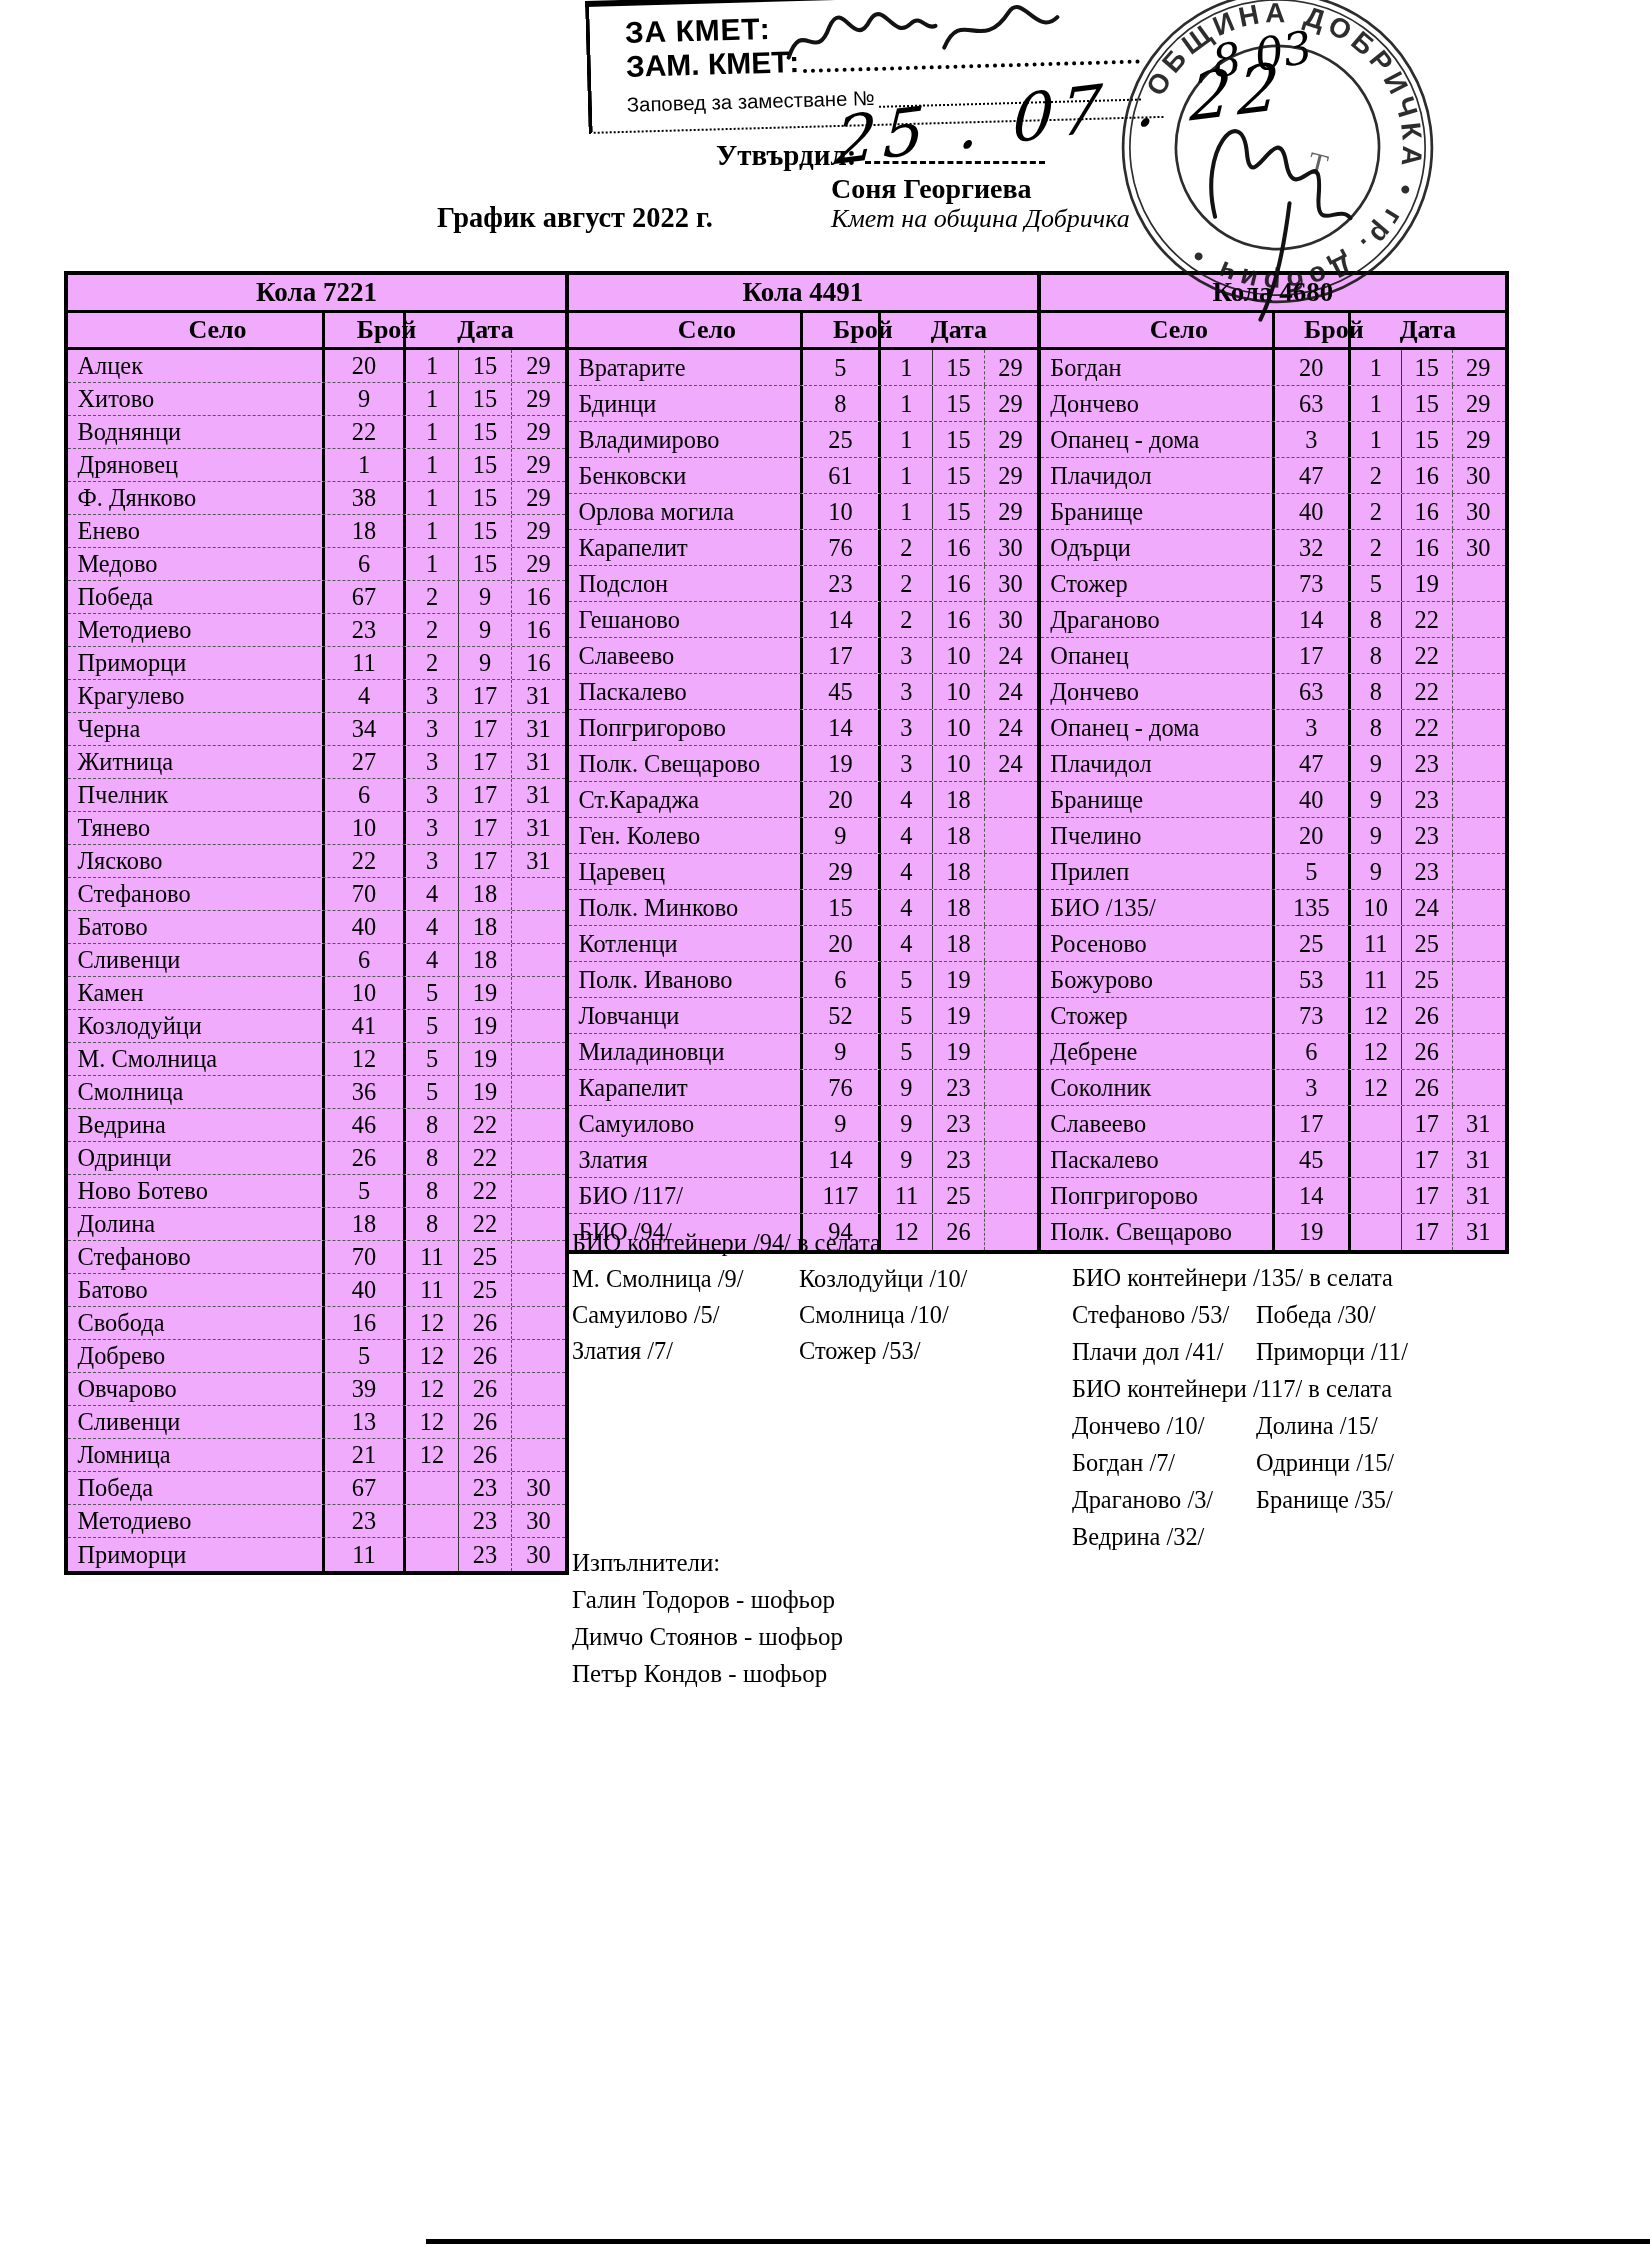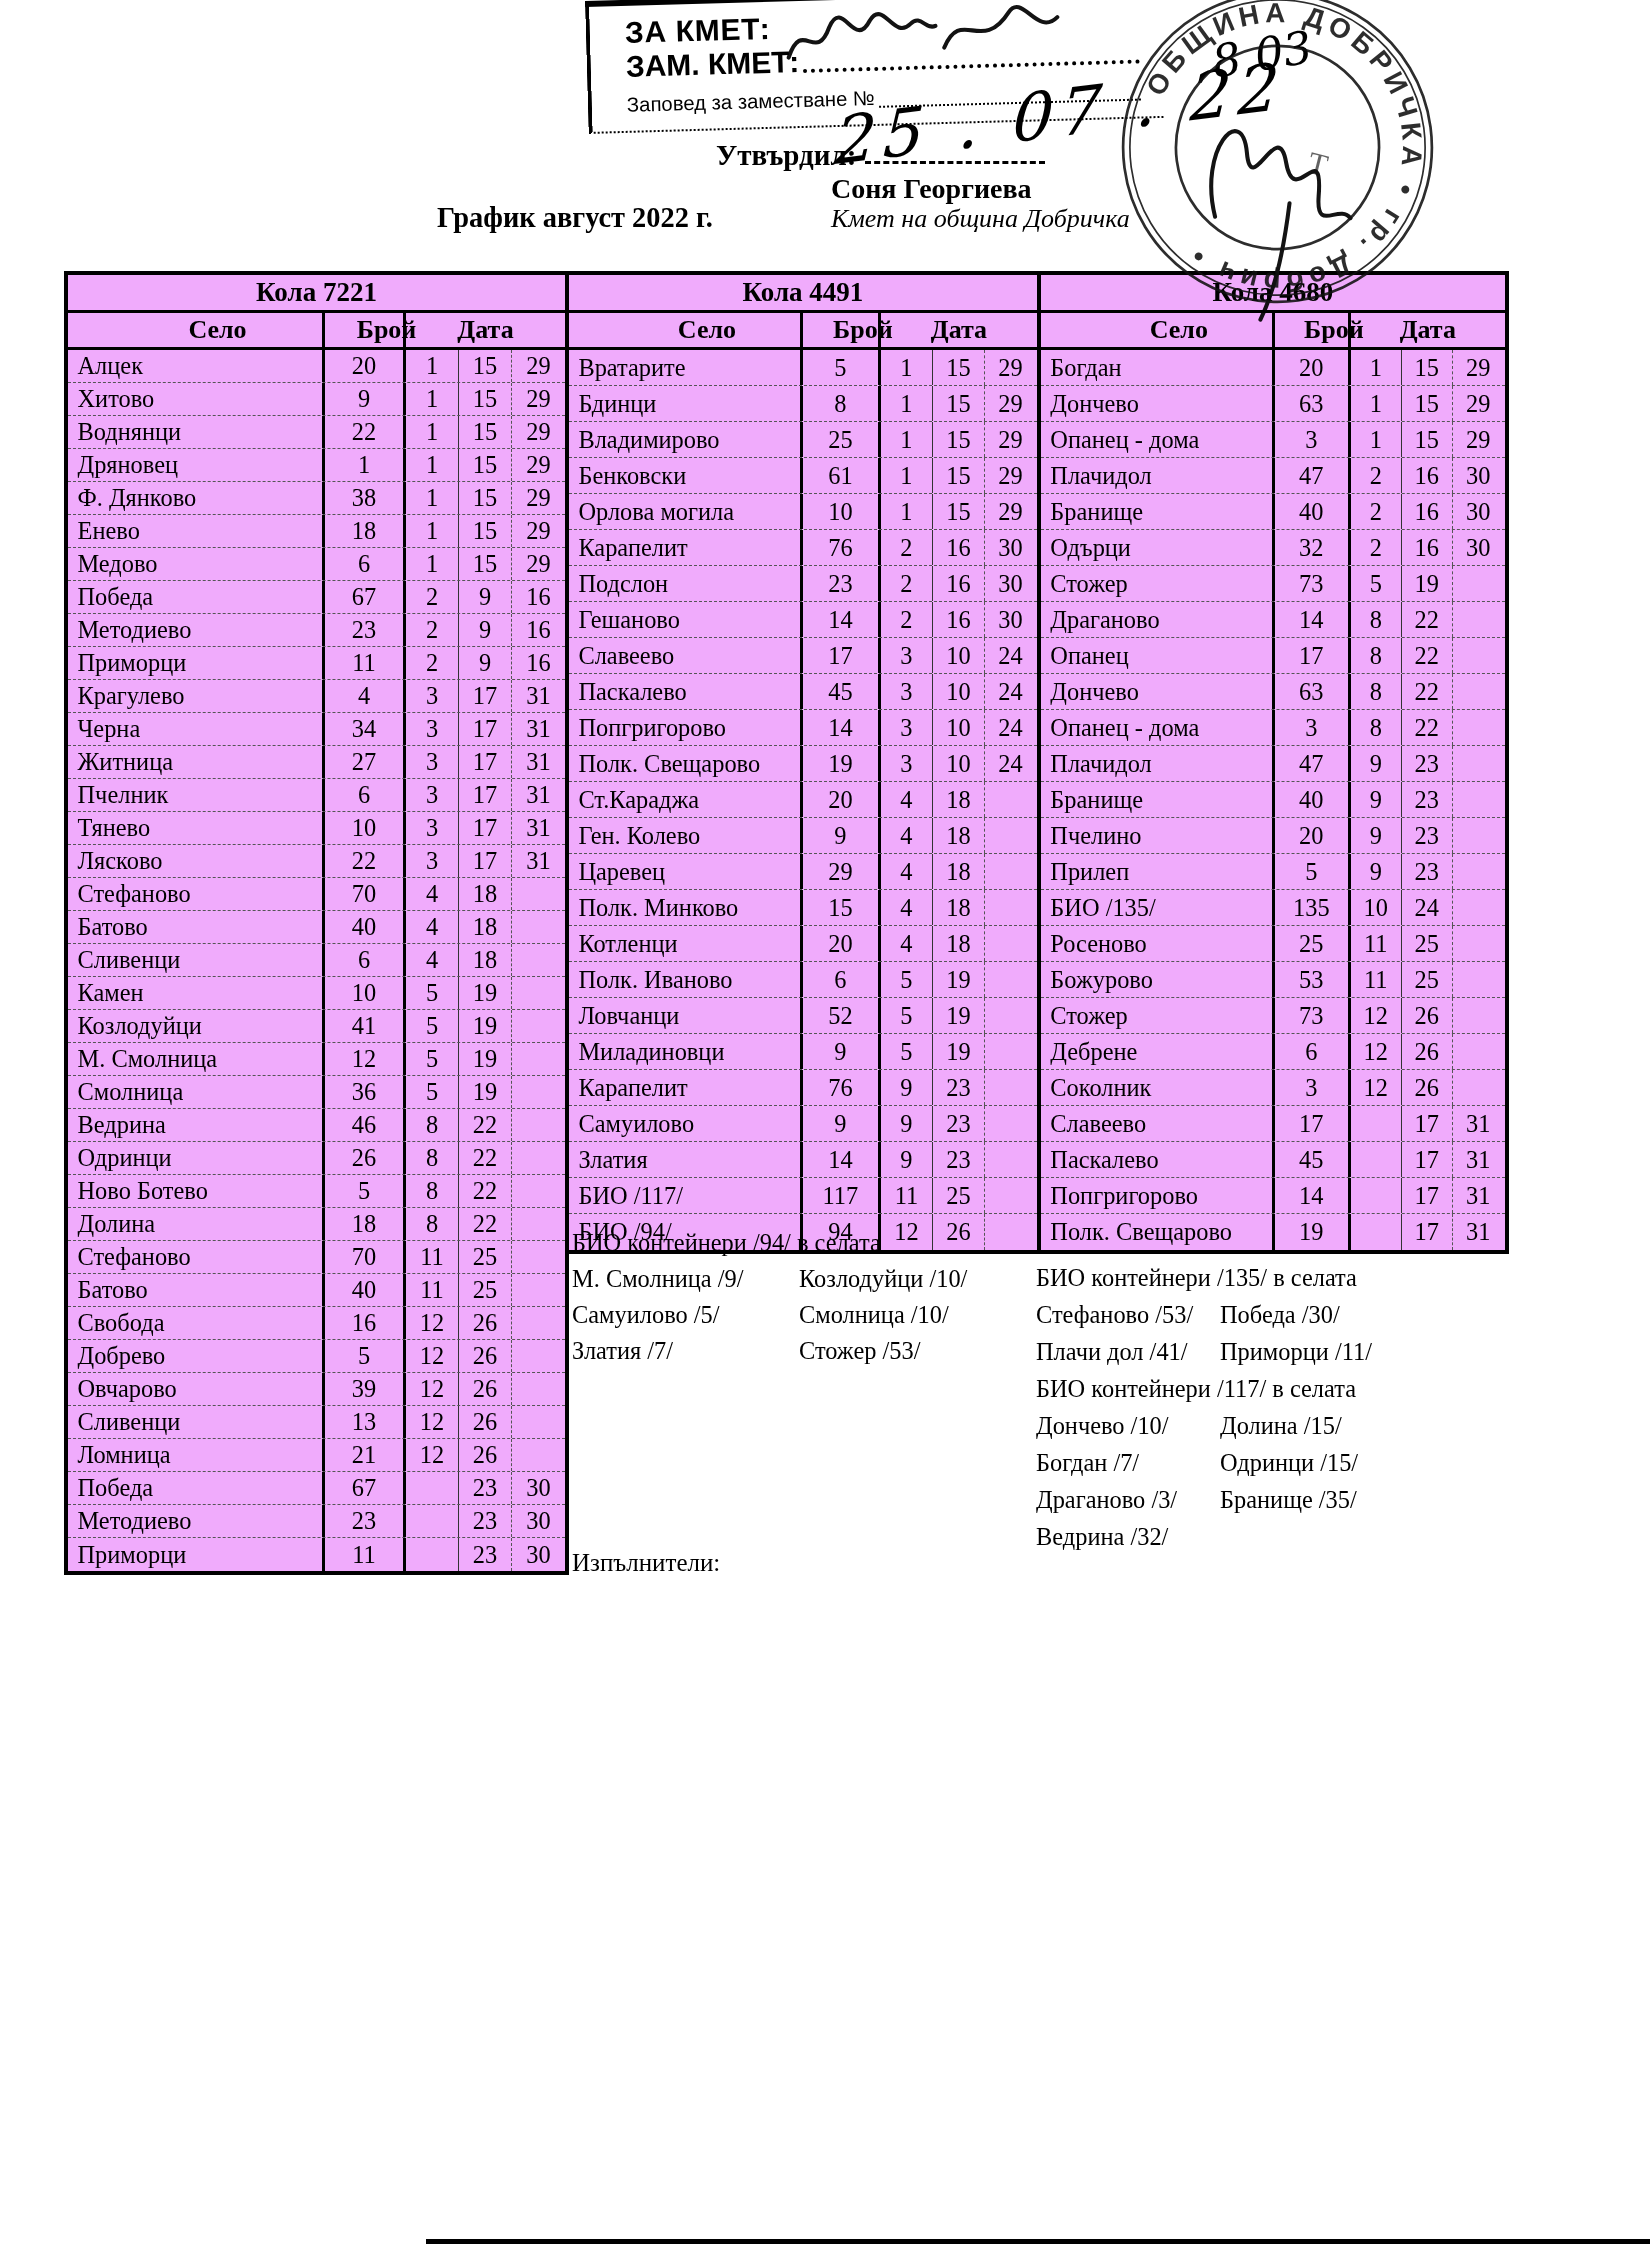--- a/index.html
+++ b/index.html
@@ -56,21 +56,21 @@
   .c-d1{justify-content:center;border-right:1.4px solid #333;}
   .c-d2{justify-content:center;border-right:1.4px dashed #555;}
   .c-d3{justify-content:center;}
   .t0{--vw:257px;--cw:81px;--d1:53px;--d2:53px;--d3:53px;--dw:159px;--rh:33px;}
   .t1{--vw:234px;--cw:78px;--d1:52px;--d2:52px;--d3:51px;--dw:156px;--rh:36px;}
   .t2{--vw:234px;--cw:76px;--d1:51px;--d2:51px;--d3:51px;--dw:154px;--rh:36px;}
 
   
   .notes{position:absolute;font-size:24.4px;}
   .notes.mid{left:572px;top:1229px;}
-  .notes.right{left:1036px;top:1264px;}
+  .notes.right{left:1072px;top:1264px;}
   .note-line{height:36px;display:flex;align-items:flex-start;}
   .notes.right .note-line{height:37px;}
   .nc1{display:inline-block;}
   .mid .nc1{width:227px;}
   .right .nc1{width:184px;}
   .executors{position:absolute;left:572px;top:1549px;font-size:25px;}
   .exec-line{height:37px;}
   .scan-edge{position:absolute;left:426px;top:2239px;width:1224px;height:5.4px;background:#000;}
 </style>
 </head>
@@ -789,20 +789,25 @@
         <span class="nc1">Драганово /3/</span>
         <span>Бранище /35/</span>
       </div>
       <div class="note-line">
         <span>Ведрина /32/</span>
       </div>
     </div>
 
   <div class="executors">
     <div class="exec-line">Изпълнители:</div>
+    <div>
+        <div class="exec-line">Галин Тодоров - шофьор</div>
+        <div class="exec-line">Димчо Стоянов - шофьор</div>
+        <div class="exec-line">Петър Кондов - шофьор</div>
+      </div>
   </div>
 
   <svg class="ink" width="1651" height="420" viewBox="0 0 2439 620">
     <g fill="none" stroke="#000" stroke-width="6" stroke-linecap="round" opacity="0.92">
       <path d="M1165,85 C1185,25 1205,95 1225,40 C1245,-5 1262,75 1285,30 C1305,-2 1320,60 1345,35 C1360,20 1368,45 1382,38"></path>
       <path d="M1395,70 C1420,10 1450,80 1490,18 C1510,-12 1532,55 1562,25"></path>
       <path d="M1795,320 C1770,220 1835,150 1842,225 C1848,295 1888,170 1900,240 C1912,310 1955,200 1948,290 C1944,345 1978,300 1995,322"></path>
       <path d="M1905,300 C1895,380 1882,430 1862,472"></path>
     </g>
   </svg>

